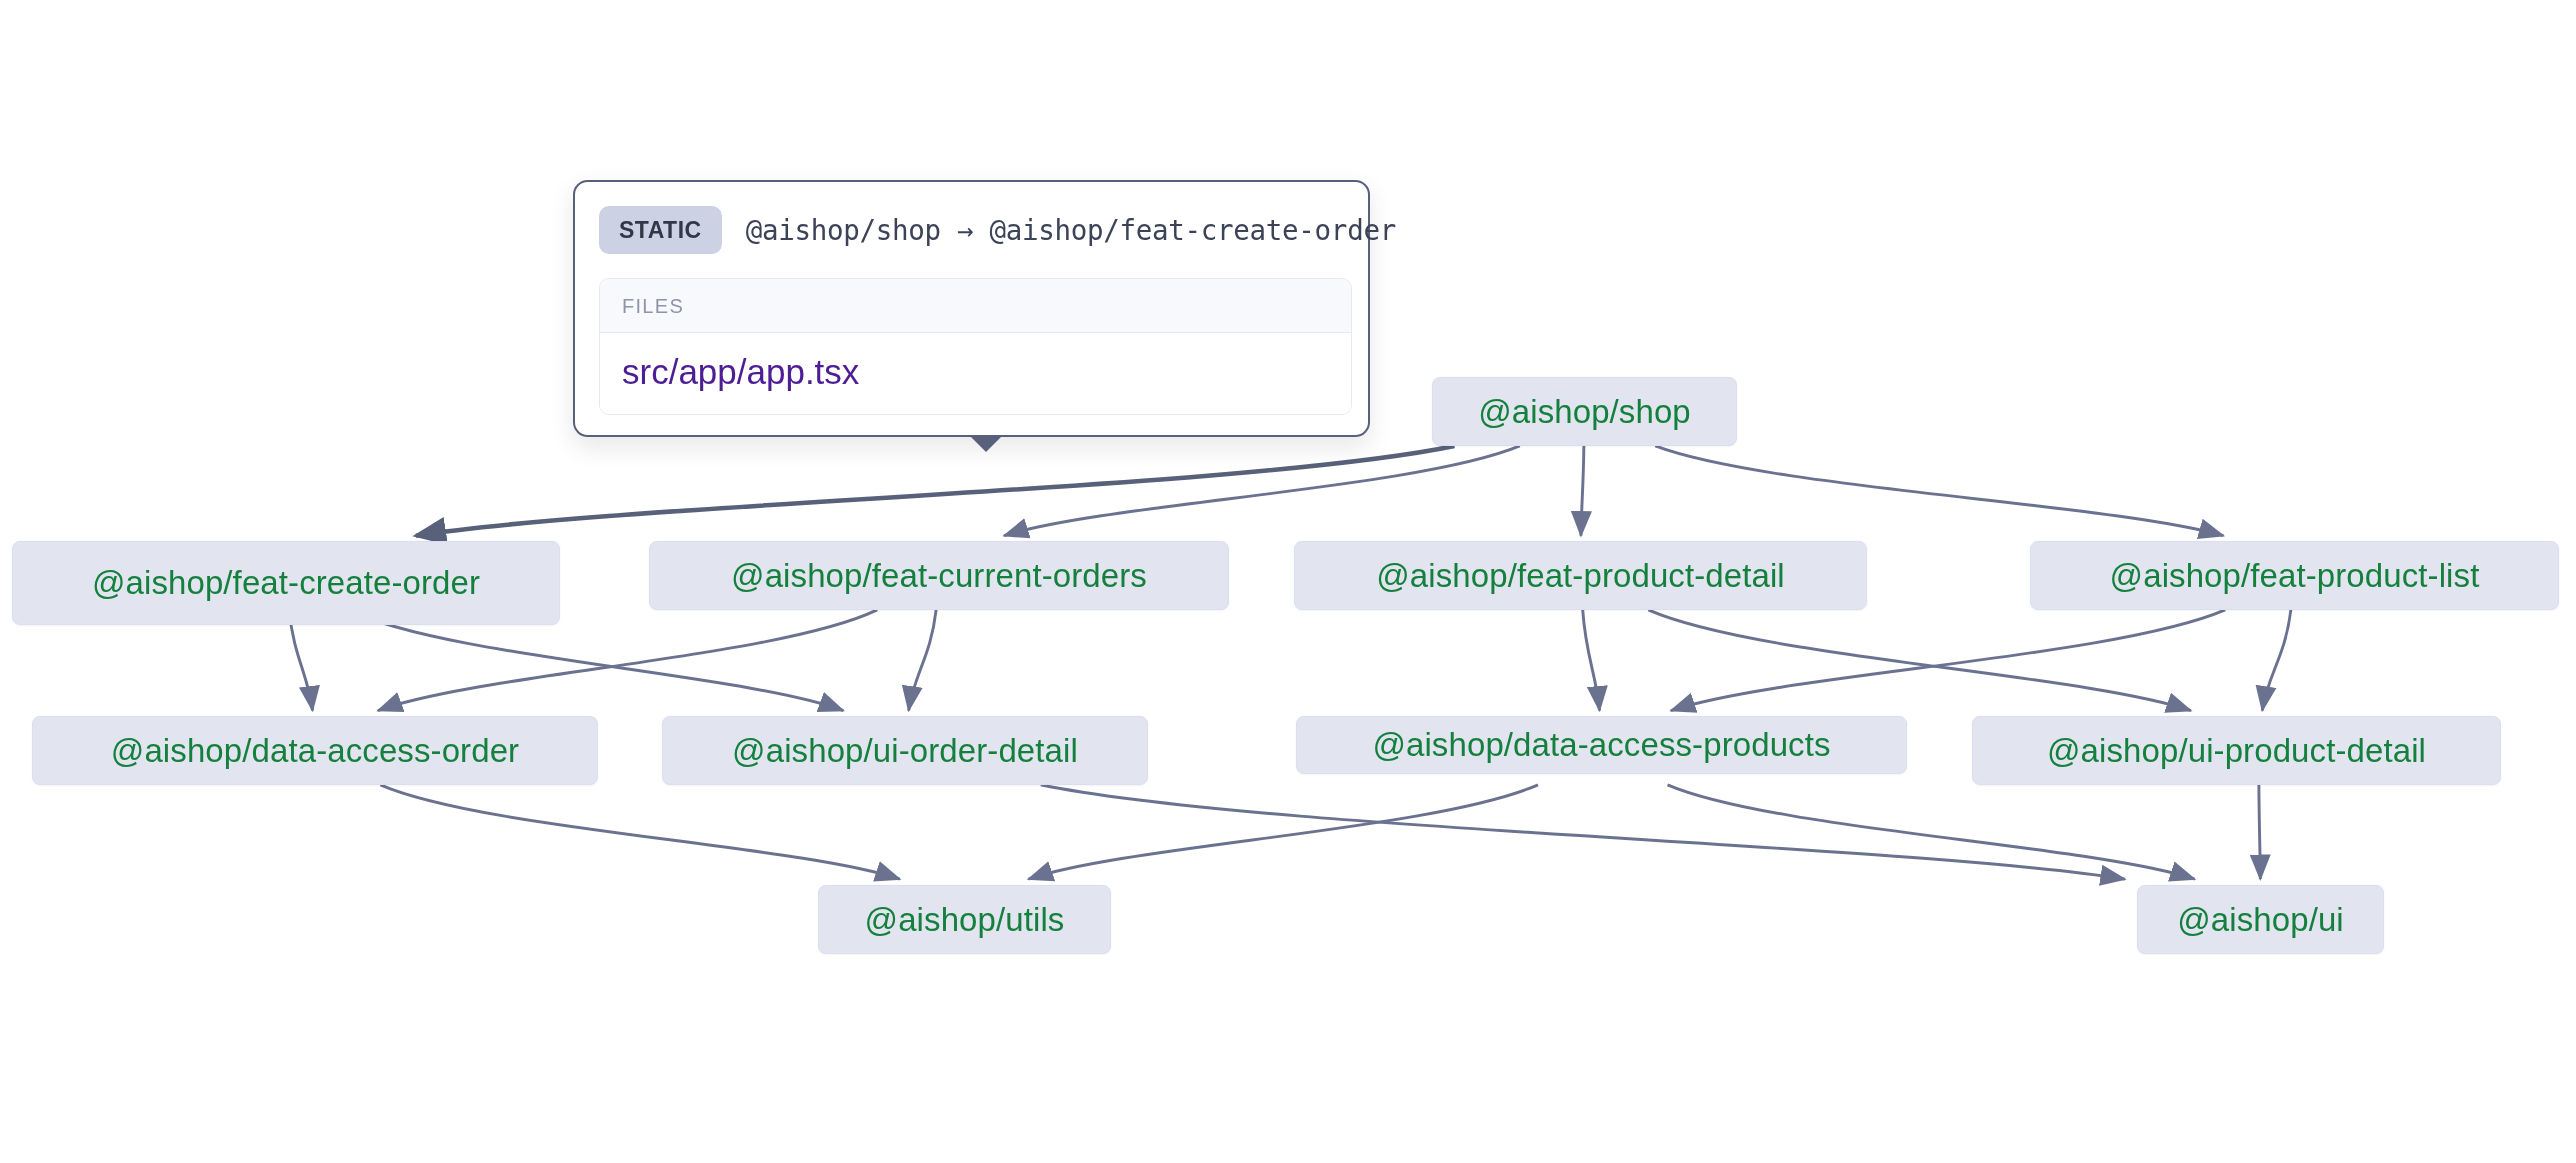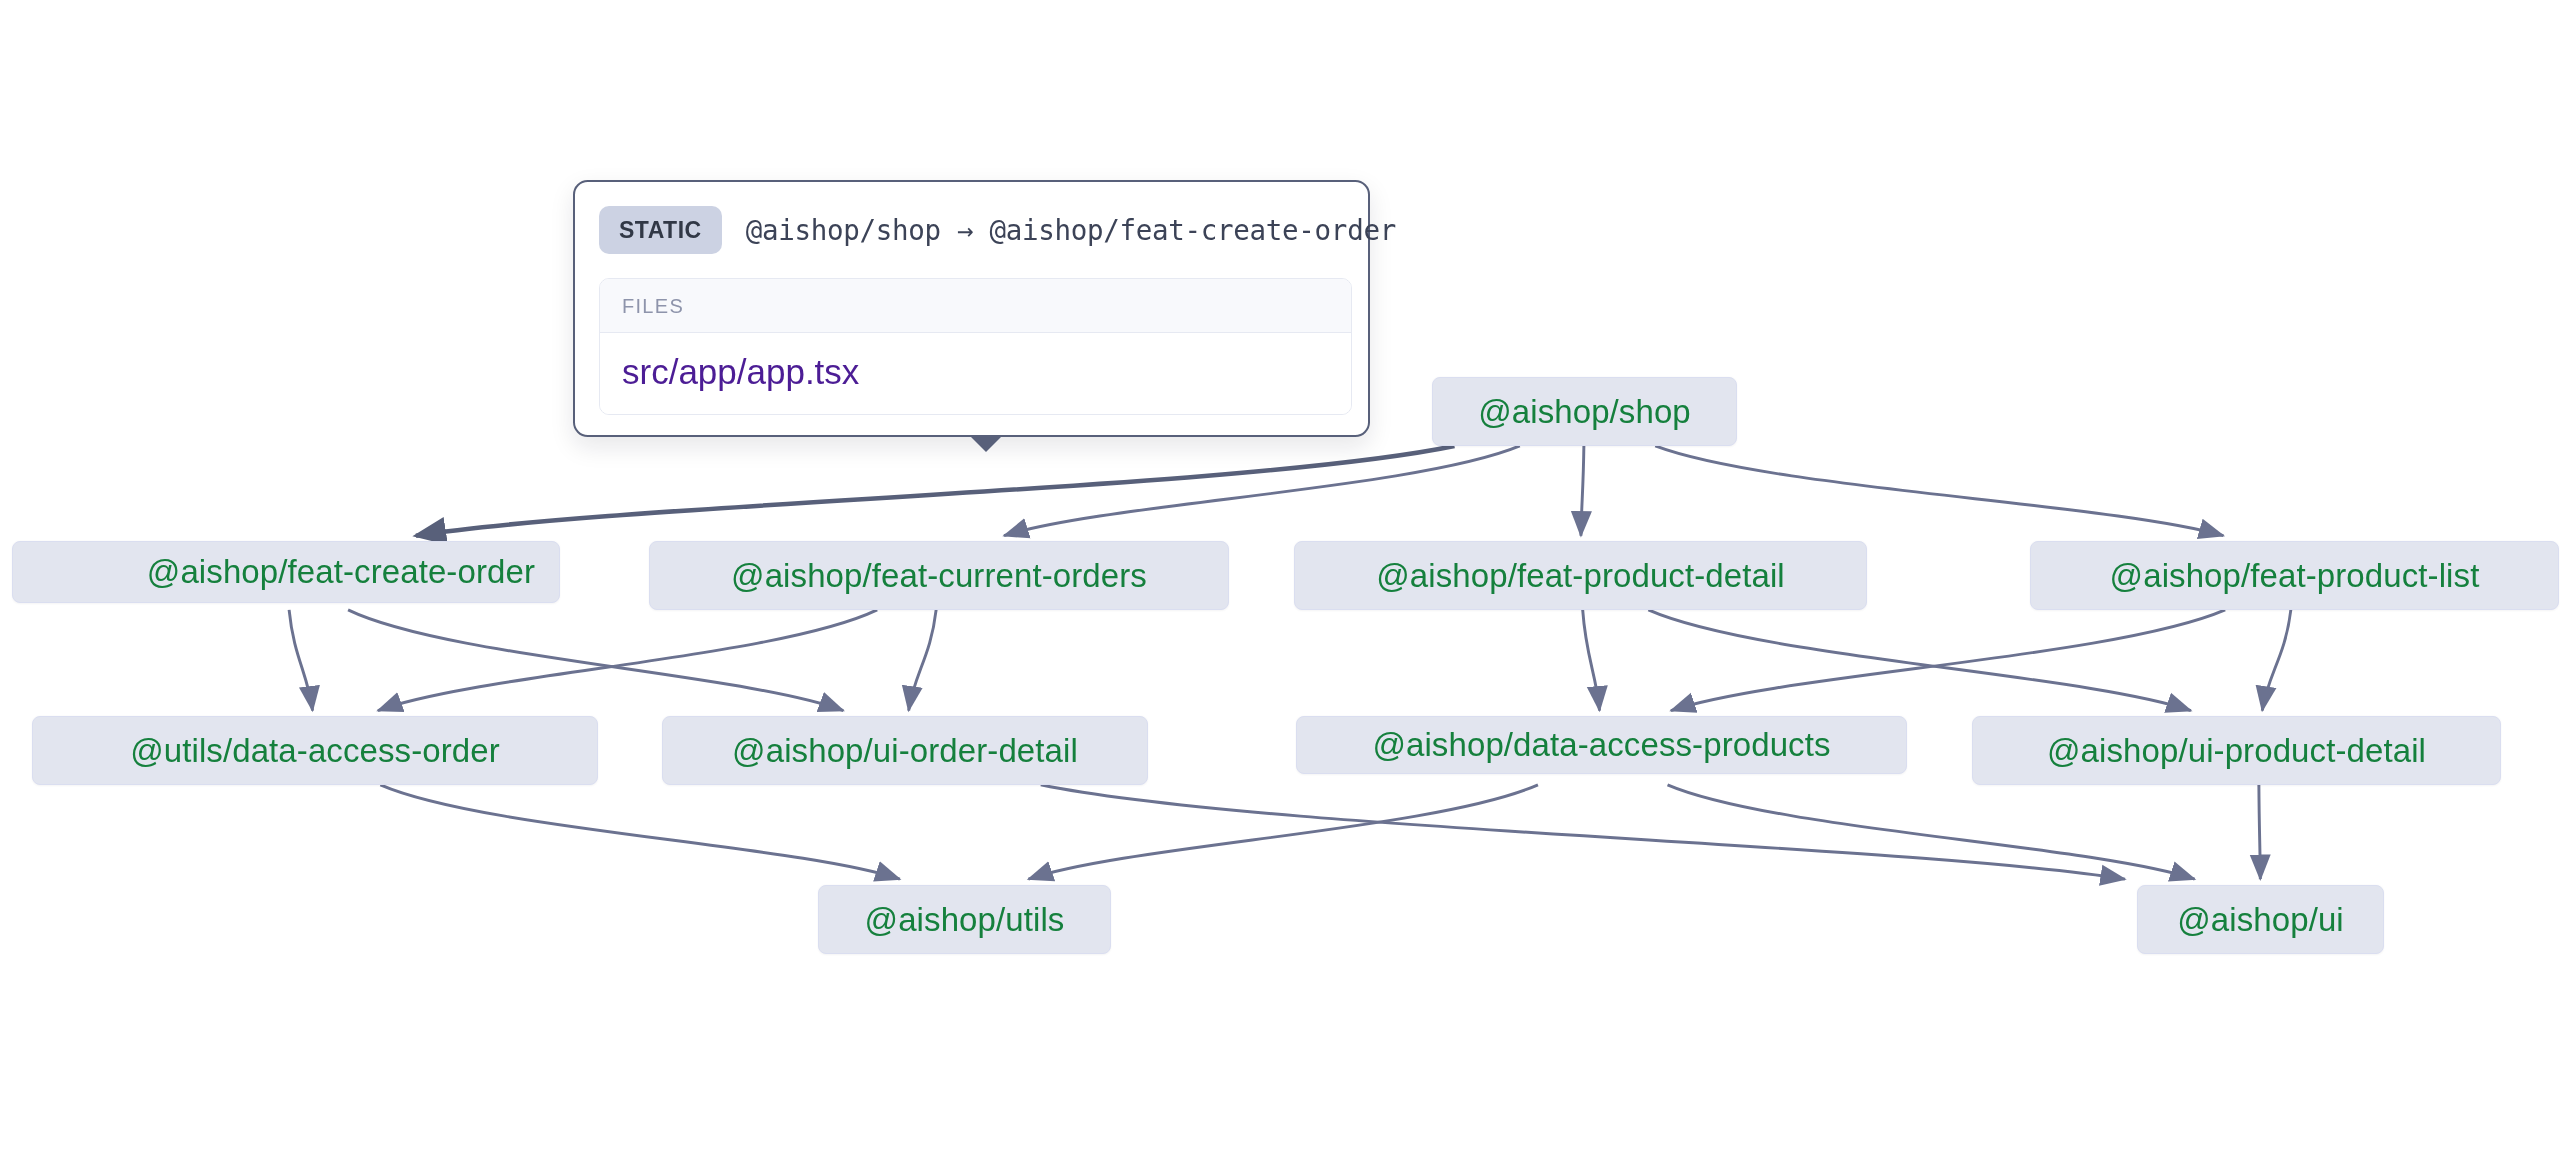--- a/index.html
+++ b/index.html
@@ -135,34 +135,34 @@
         <path d="M 1136 857 C 1372.8 906.05, 2083.2 922.4, 2320 960" stroke="#6b7290" stroke-width="3.2" marker-end="url(#arrow)"></path>
         <path d="M 2466.2 857 C 2466.52 906.05, 2467.48 922.4, 2467.8 960" stroke="#6b7290" stroke-width="3.2" marker-end="url(#arrow)"></path>
         <path d="M 1820.45 857 C 1935.5700000000002 906.05, 2280.9300000000003 922.4, 2396.05 960" stroke="#6b7290" stroke-width="3.2" marker-end="url(#arrow)"></path>
       </g>
   </svg>
 
   <div id="node-layer">
       <div class="node" style="left: 1432px; top: 377px; width: 305px; height: 69px;">
         <span class="node-label">@aishop/shop</span>
       </div>
-      <div class="node" style="left: 12px; top: 541px; width: 548px; height: 62px; justify-content: flex-end;">
+      <div class="node" style="left: 12px; top: 541px; width: 548px; height: 84px;">
         <span class="node-label">@aishop/feat-create-order</span>
       </div>
       <div class="node" style="left: 649px; top: 541px; width: 580px; height: 69px;">
         <span class="node-label">@aishop/feat-current-orders</span>
       </div>
       <div class="node" style="left: 1294px; top: 541px; width: 573px; height: 69px;">
         <span class="node-label">@aishop/feat-product-detail</span>
       </div>
       <div class="node" style="left: 2030px; top: 541px; width: 529px; height: 69px;">
         <span class="node-label">@aishop/feat-product-list</span>
       </div>
       <div class="node" style="left: 32px; top: 716px; width: 566px; height: 69px;">
-        <span class="node-label">@utils/data-access-order</span>
+        <span class="node-label">@aishop/data-access-order</span>
       </div>
       <div class="node" style="left: 662px; top: 716px; width: 486px; height: 69px;">
         <span class="node-label">@aishop/ui-order-detail</span>
       </div>
       <div class="node" style="left: 1296px; top: 716px; width: 611px; height: 58px;">
         <span class="node-label">@aishop/data-access-products</span>
       </div>
       <div class="node" style="left: 1972px; top: 716px; width: 529px; height: 69px;">
         <span class="node-label">@aishop/ui-product-detail</span>
       </div>

